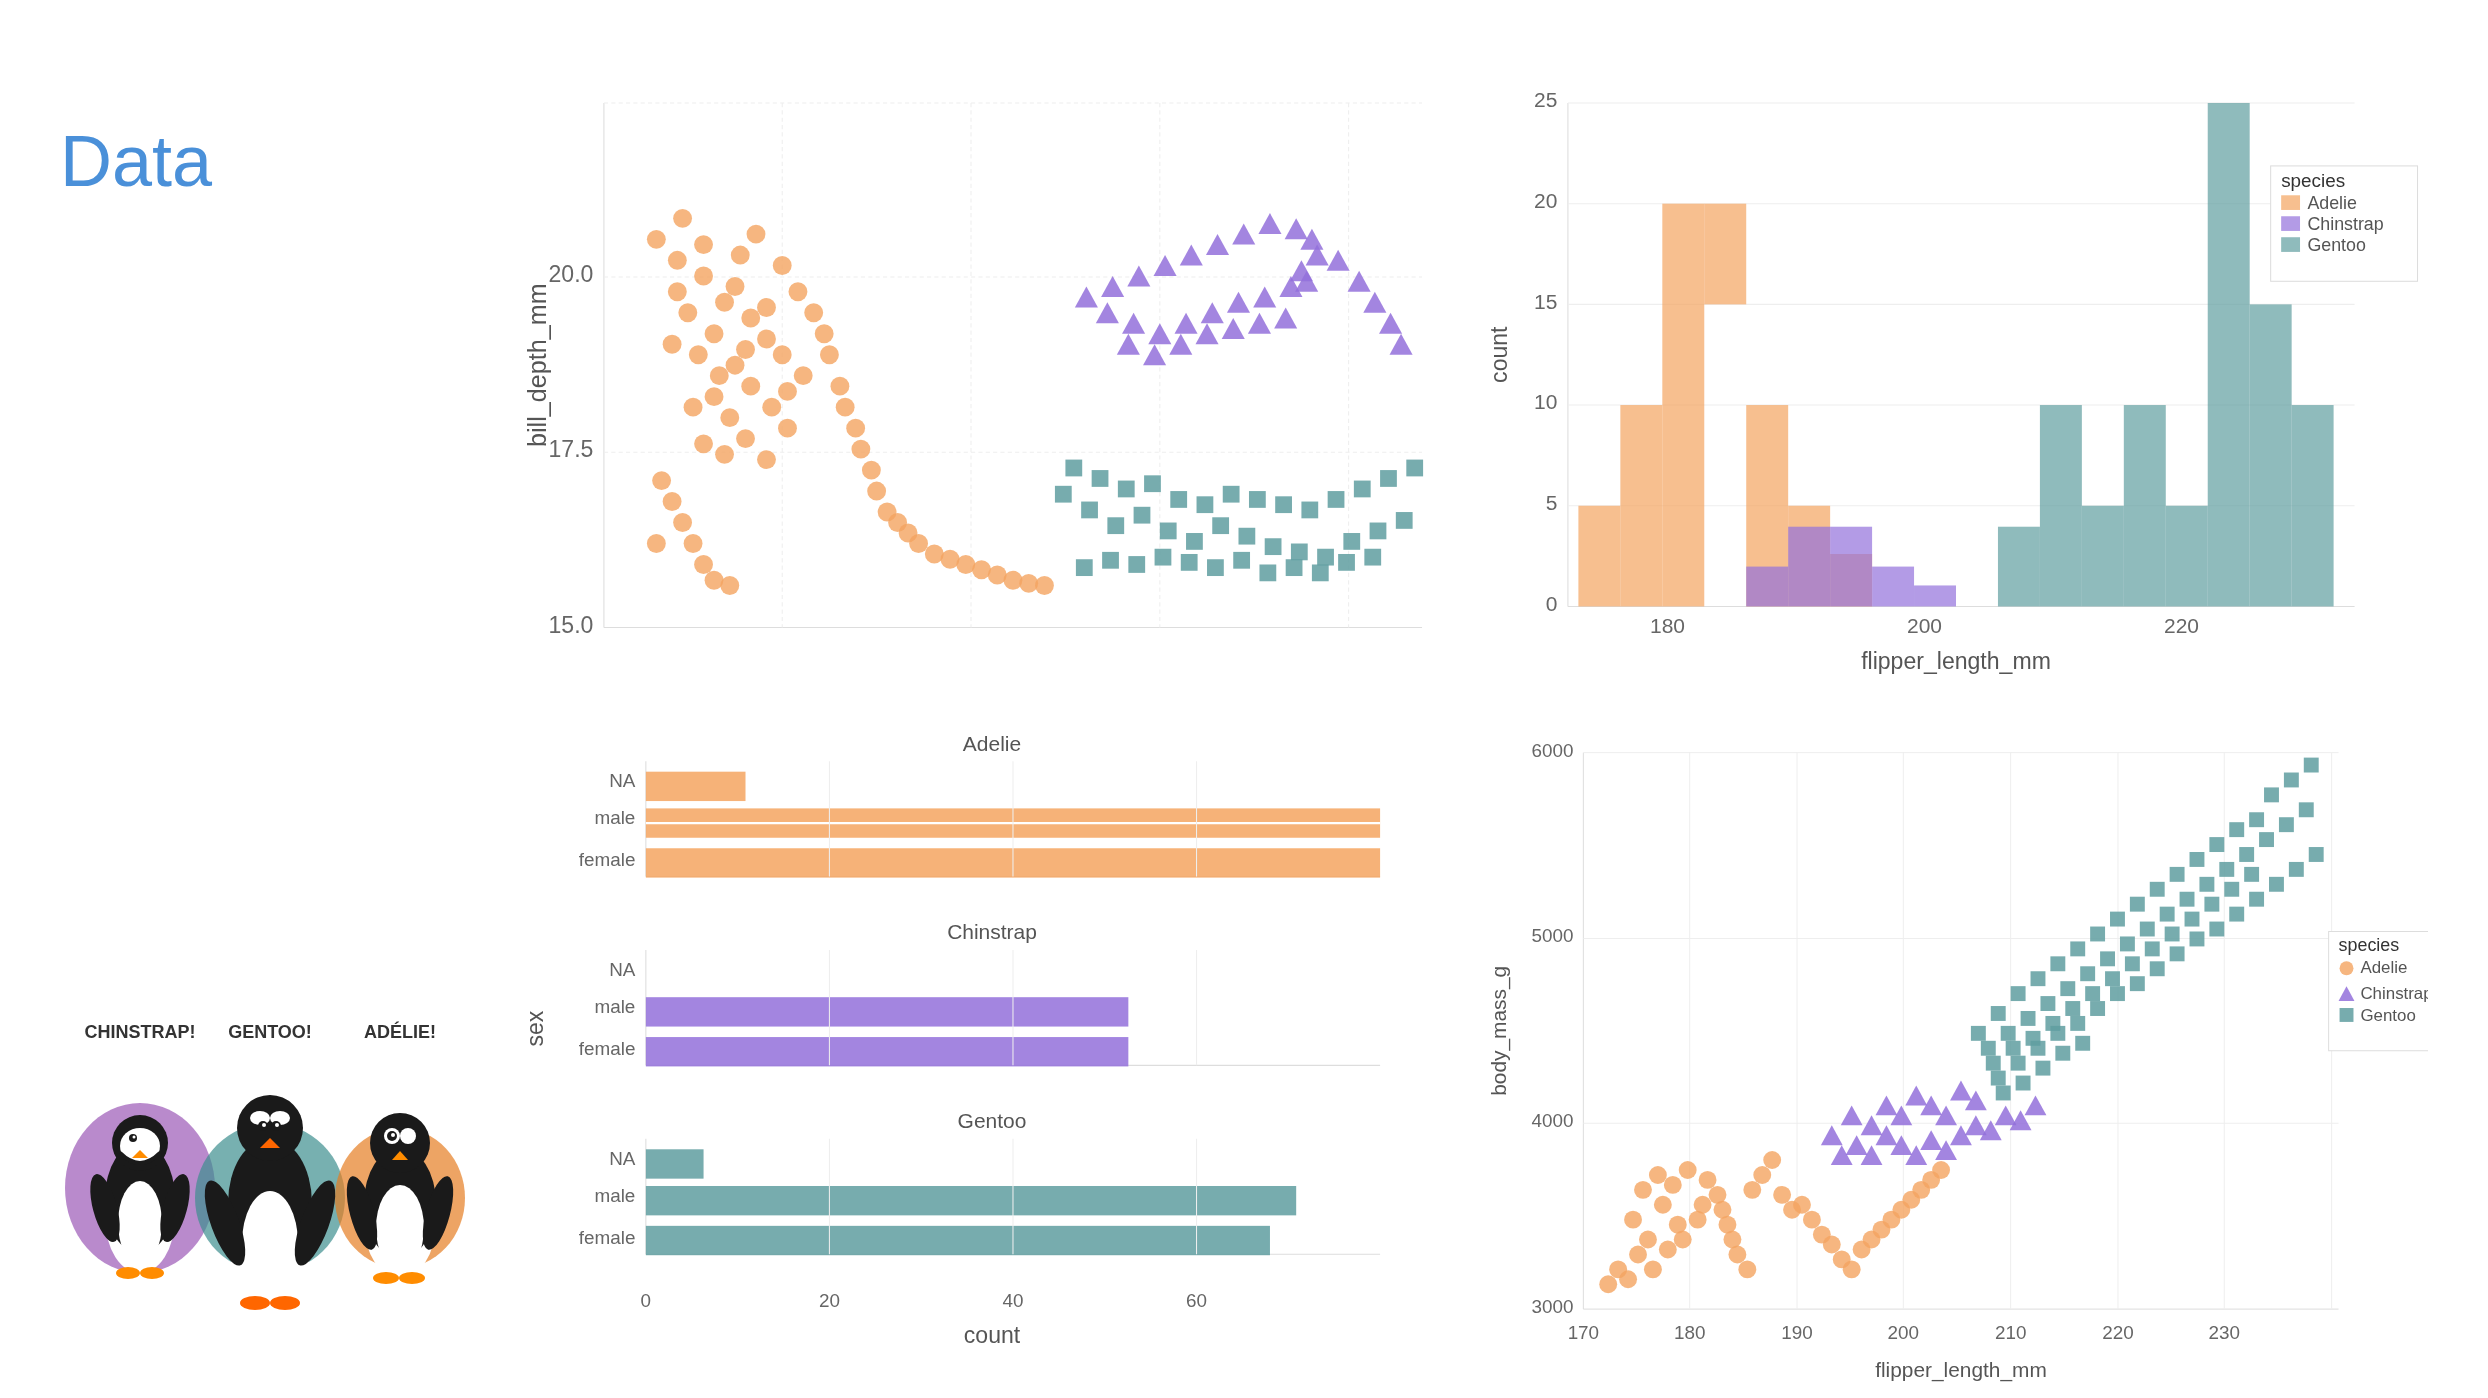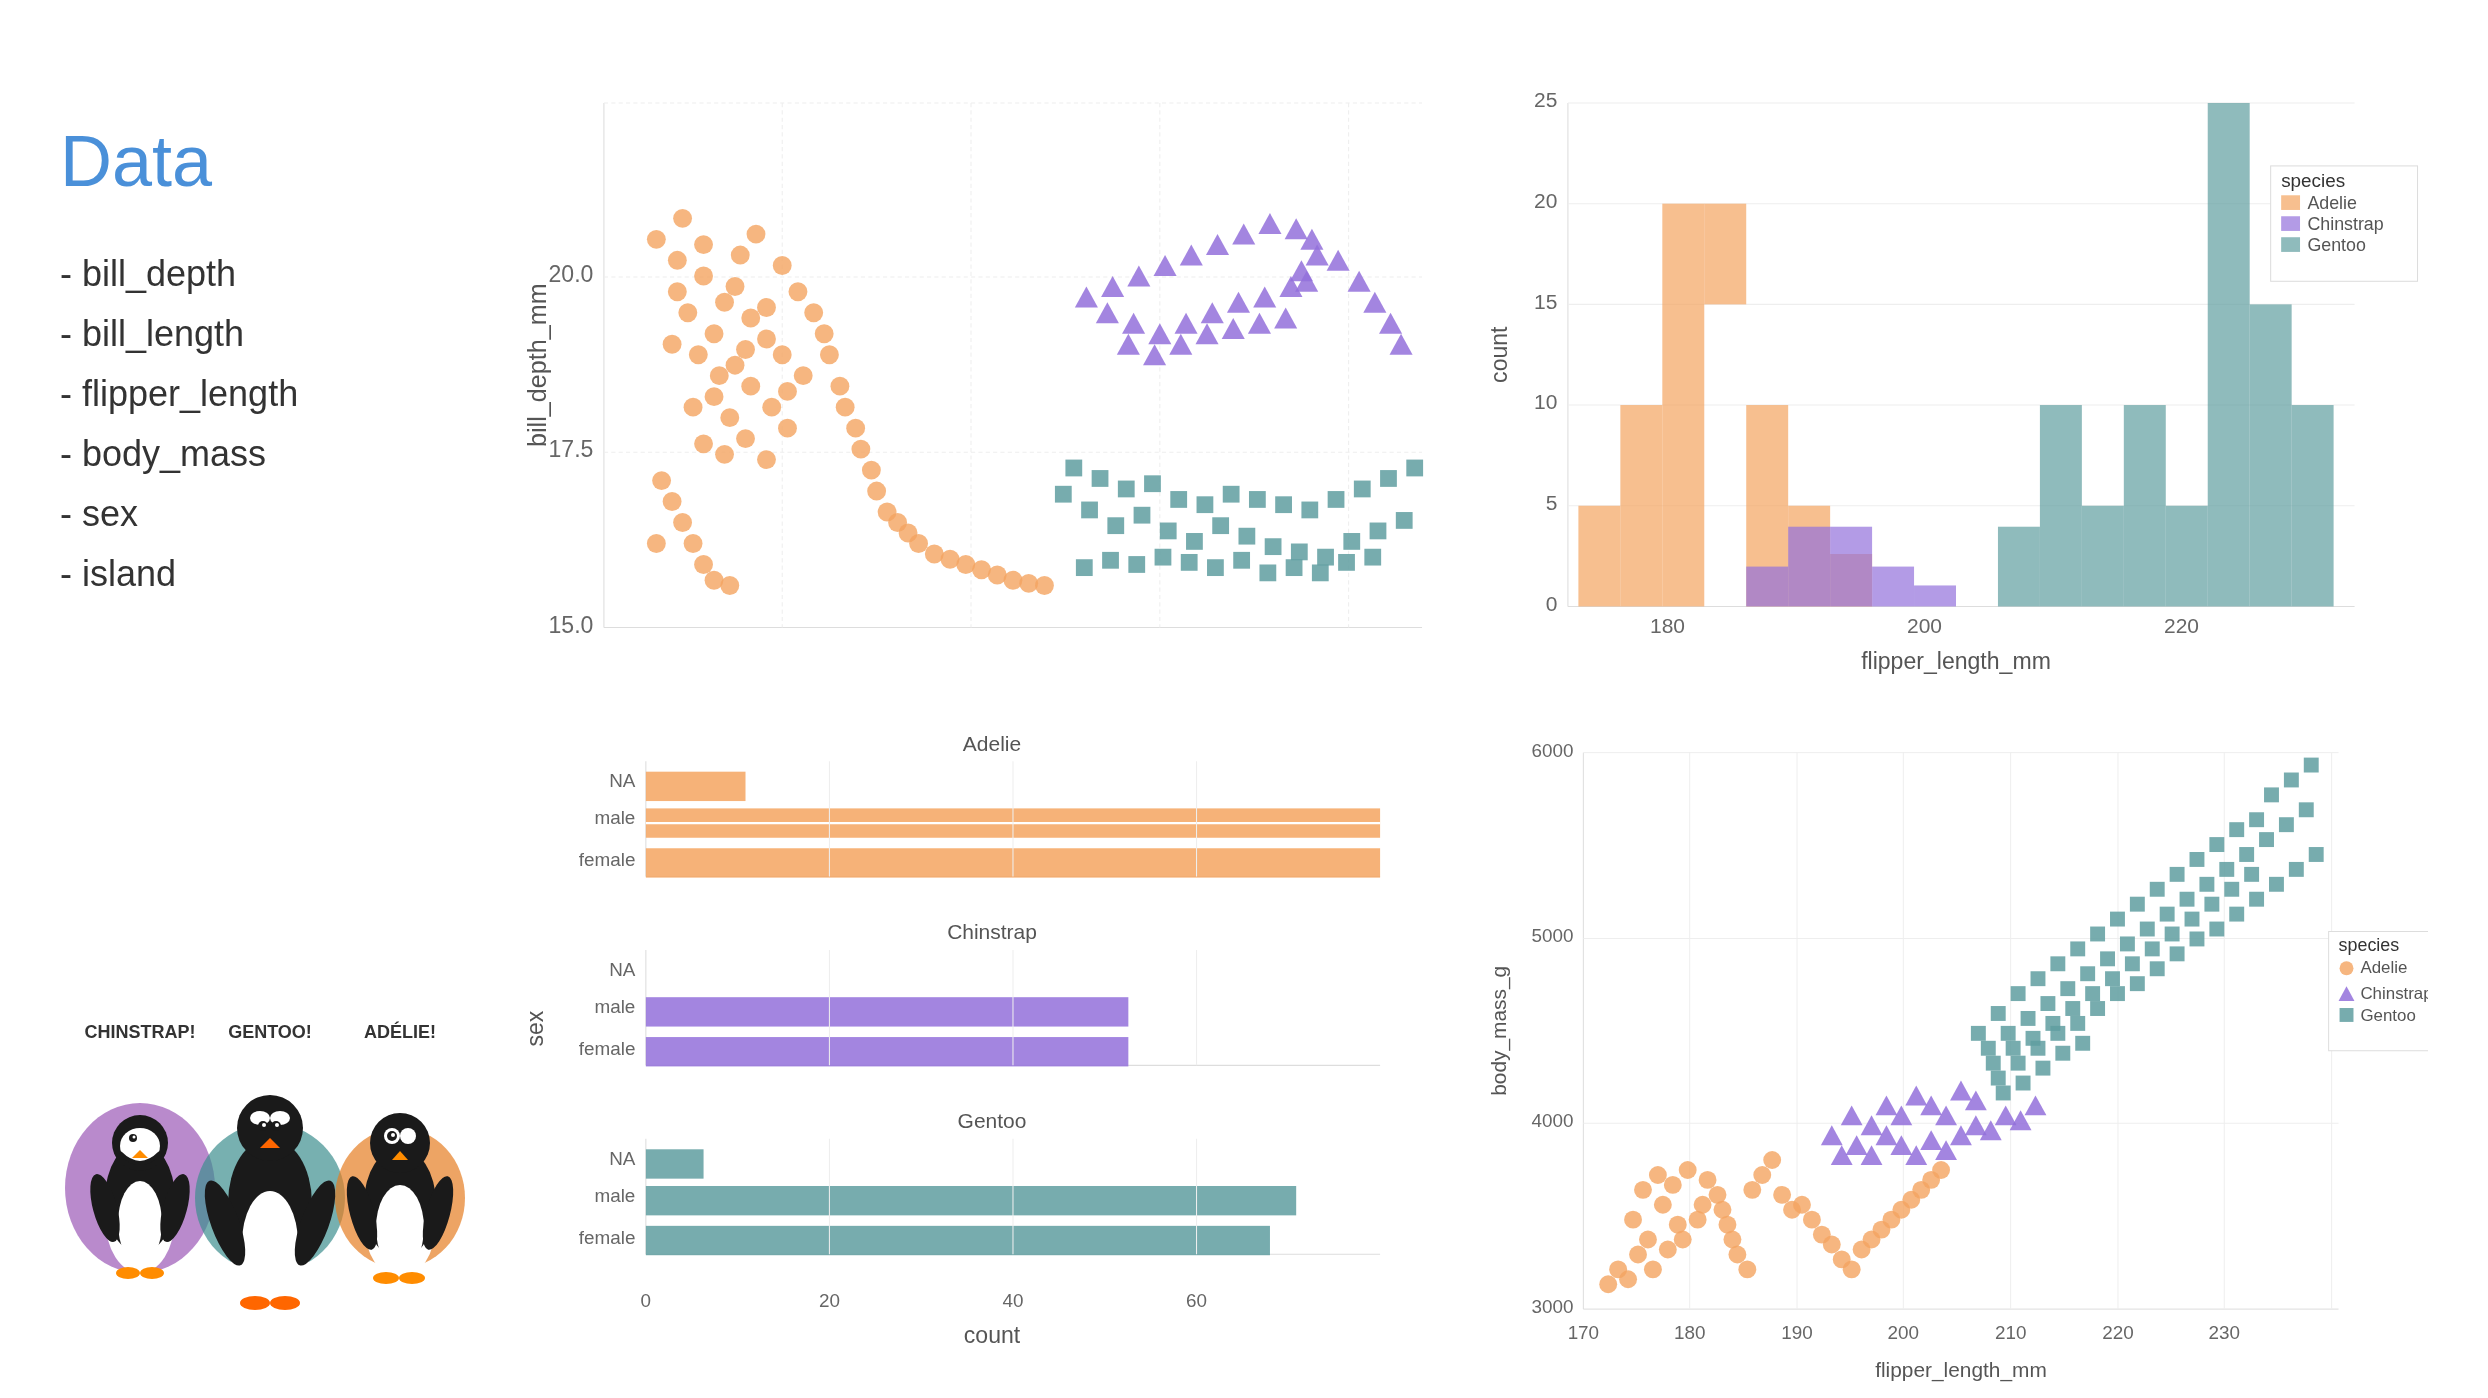--- a/index.html
+++ b/index.html
@@ -27,21 +27,21 @@
       display: flex;
       flex-direction: column;
       padding-top: 60px;
     }
 
     .title {
       font-size: 72px;
       color: #4a90d9;
       font-weight: 400;
       line-height: 1.15;
-      margin-bottom: 50px;
+      margin-bottom: 70px;
     }
 
     .feature-list {
       list-style: none;
       margin-bottom: 40px;
     }
 
     .feature-list li {
       font-size: 36px;
       color: #333;
@@ -80,28 +80,20 @@
 </head>
 <body>
 
 <div class="page-container">
 
   <div class="left-panel">
     <h1 class="title">
       <span>Data</span><br>
     </h1>
 
-    <ul class="feature-list">
-      <li>- bill_depth</li>
-      <li>- bill_length</li>
-      <li>- flipper_length</li>
-      <li>- body_mass</li>
-      <li>- sex</li>
-      <li>- island</li>
-    </ul>
 
     <div class="penguin-area">
       <svg viewBox="0 0 420 350" xmlns="http://www.w3.org/2000/svg">
 
         <ellipse cx="80" cy="200" rx="75" ry="85" fill="#9B59B6" opacity="0.7"></ellipse>
 
         <ellipse cx="210" cy="210" rx="75" ry="75" fill="#3D8E8E" opacity="0.7"></ellipse>
 
         <ellipse cx="340" cy="210" rx="65" ry="70" fill="#E67E22" opacity="0.7"></ellipse>
 

